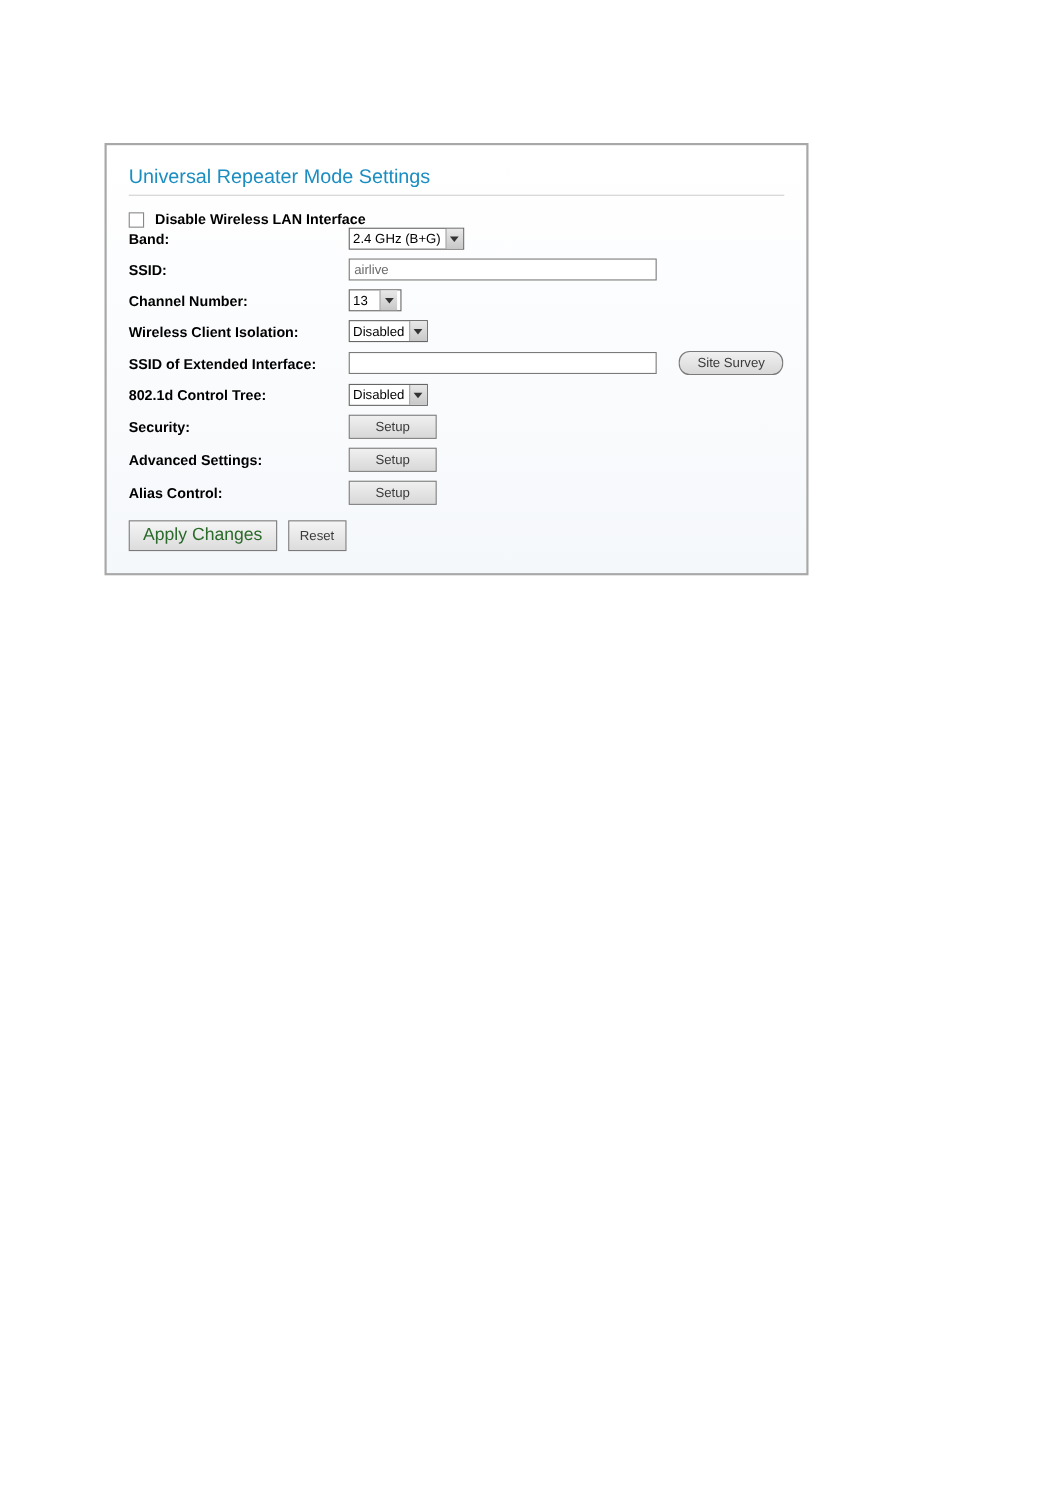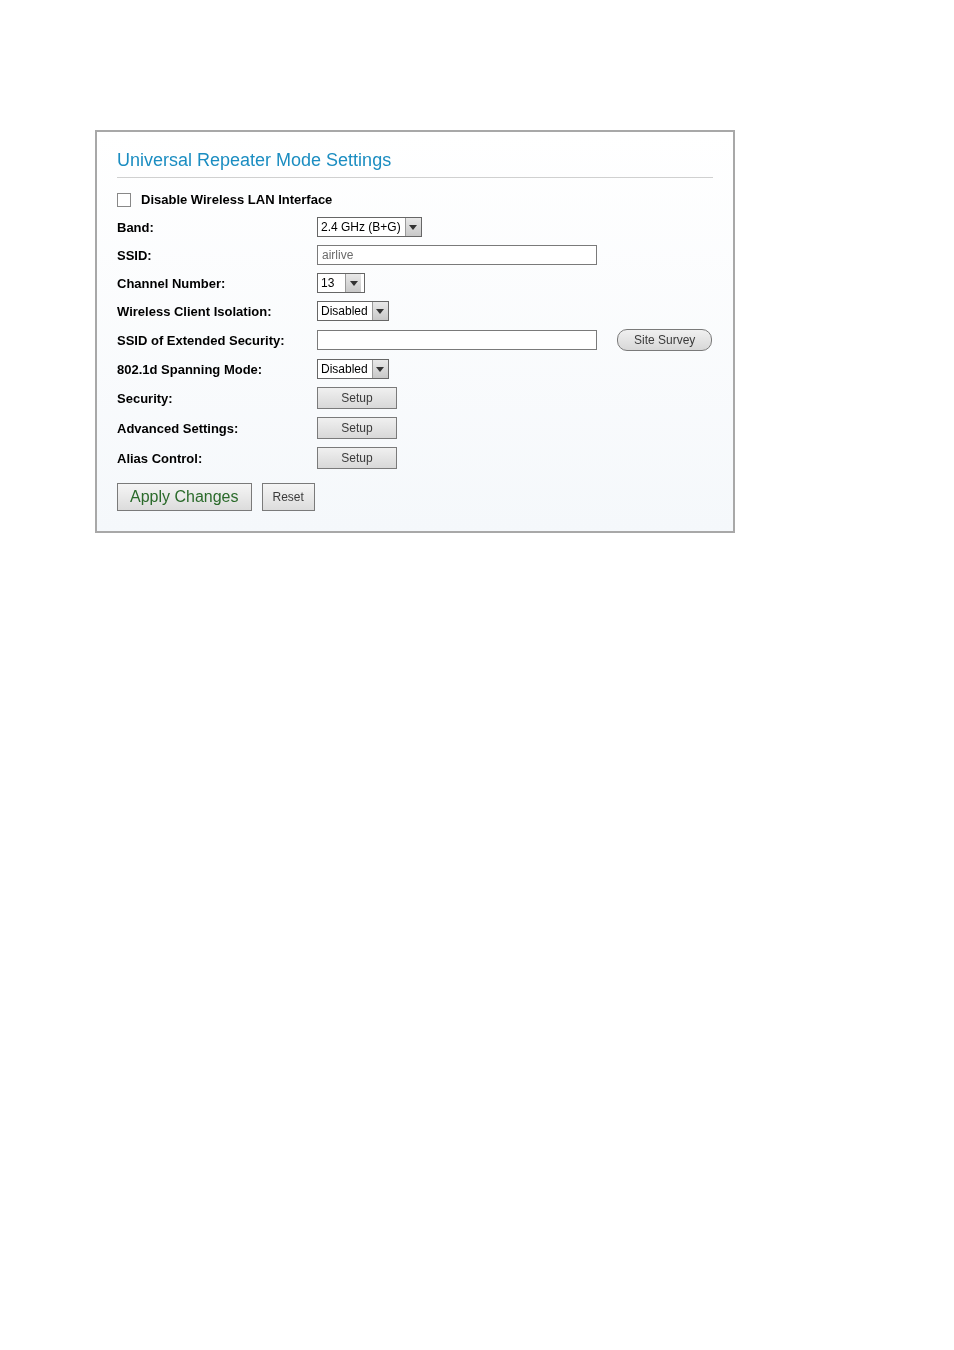--- a/index.html
+++ b/index.html
@@ -82,21 +82,20 @@
     .arrow-down {
       width: 0;
       height: 0;
       border-left: 4px solid transparent;
       border-right: 4px solid transparent;
       border-top: 5px solid #333333;
     }
     .checkbox-row {
       display: flex;
       align-items: center;
-      margin-bottom: 10px;
       margin-top: 4px;
     }
     .checkbox {
       width: 14px;
       height: 14px;
       border: 1px solid #888888;
       background: #ffffff;
       margin-right: 10px;
       display: inline-block;
     }
@@ -189,27 +188,27 @@
     <span class="label">Wireless Client Isolation:</span>
     <div class="select-wrap">
       <span class="select-text">Disabled</span>
       <span class="select-arrow">
           <span class="arrow-down"></span>
         </span>
     </div>
   </div>
 
   <div class="form-row">
-    <span class="label">SSID of Extended Security:</span>
+    <span class="label">SSID of Extended Interface:</span>
     <input type="text" class="text-input ext" value="" style="">
     <button class="btn survey">Site Survey</button>
   </div>
 
   <div class="form-row">
-    <span class="label">802.1d Spanning Mode:</span>
+    <span class="label">802.1d Control Tree:</span>
     <div class="select-wrap">
       <span class="select-text">Disabled</span>
       <span class="select-arrow">
           <span class="arrow-down"></span>
         </span>
     </div>
   </div>
 
   <div class="form-row">
     <span class="label">Security:</span>

